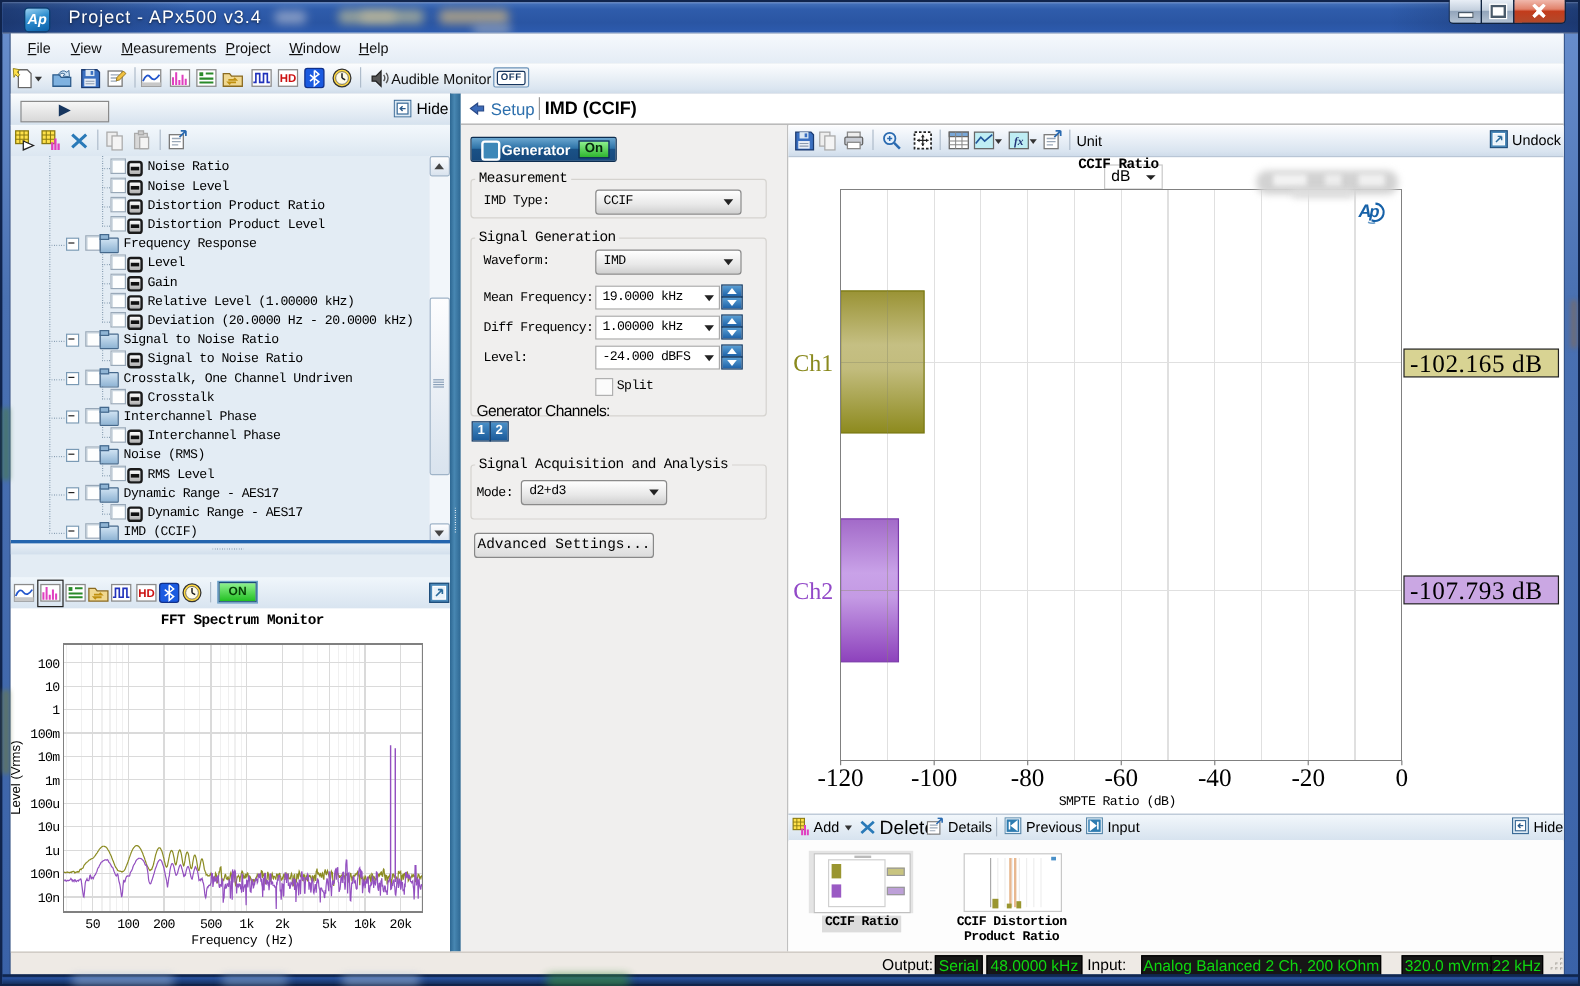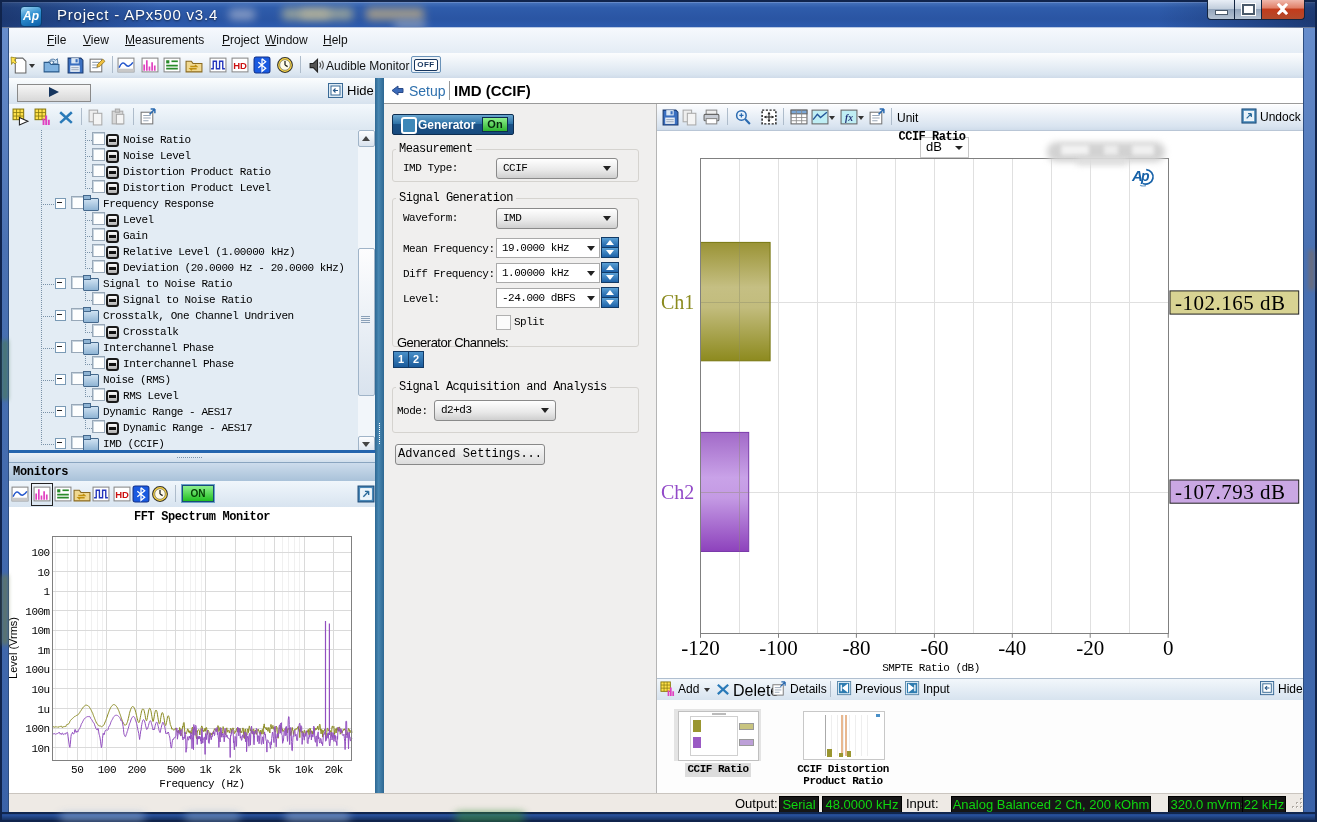--- a/index.html
+++ b/index.html
@@ -23,21 +23,21 @@
 #wintitle{left:57px;top:6px;color:#fff;font-size:15px;letter-spacing:0.8px;text-shadow:0 1px 2px rgba(0,0,0,.6);}
 .smudge{filter:blur(4px);border-radius:4px;opacity:.85;}
 
 #caps{left:1207px;top:0px;width:97px;height:19px;}
 .cap{position:absolute;top:0;height:19px;border:1px solid #12243f;border-top:none;
   background:linear-gradient(180deg,#e8eef6 0%,#c3cfdd 45%,#93a5bb 50%,#b4c2d2 100%);}
 .cap.close{background:linear-gradient(180deg,#f0b8ac 0%,#e1826b 40%,#c23c1c 50%,#b24a2c 100%);}
 
 #menubar{left:9px;top:28px;width:1294px;height:25px;
   background:linear-gradient(180deg,#f6f9fd,#e4ecf5);}
-.menuitem{position:absolute;top:5px;font-size:12px;color:#111;margin-left:24px;}
+.menuitem{position:absolute;top:5px;font-size:12px;color:#111;}
 .menuitem u{text-decoration:underline;}
 #toolbar{left:9px;top:53px;width:1294px;height:25px;
   background:linear-gradient(180deg,#fcfdfe,#dae5f0 85%,#cfdbe9);border-bottom:1px solid #b9c6d6;}
 .tsep{position:absolute;top:3px;width:1px;height:17px;background:#aebccb;}
 
 #leftpanel{left:9px;top:78px;width:366px;height:715px;background:#e3ecf4;border-right:1px solid #30577e;}
 #lp-top{left:0;top:0;width:366px;height:26px;background:linear-gradient(180deg,#fbfdfe,#d6e2ee);border-bottom:1px solid #c2cfdd;}
 #playbtn{left:8px;top:6px;width:72px;height:16px;background:linear-gradient(180deg,#f6f6f6,#d8d8d8);
   border:1px solid #8a8a8a;}
 #playbtn:after{content:"";position:absolute;left:31px;top:2px;border-left:10px solid #16355e;
@@ -120,21 +120,21 @@
         <path d="M2 1 L11 11 M11 1 L2 11" stroke="#fff" stroke-width="2.6"></path>
       </svg>
     </div>
 </div>
 
 <div class="abs" id="client"></div>
 <div class="abs" id="menubar">
   <span class="menuitem" style="left:14px;"><u>F</u>ile</span>
   <span class="menuitem" style="left:50px;"><u>V</u>iew</span>
   <span class="menuitem" style="left:92px;"><u>M</u>easurements</span>
-  <span class="menuitem" style="left:189px;"><u>P</u>roject</span>
+  <span class="menuitem" style="left:179px;"><u>P</u>roject</span>
   <span class="menuitem" style="left:232px;"><u>W</u>indow</span>
   <span class="menuitem" style="left:290px;"><u>H</u>elp</span>
 </div>
 <div class="abs" id="toolbar">
 
   <svg style="position:absolute;left:1px;top:3px;" width="18" height="18" viewBox="0 0 17 17">
       <path d="M5 2 h7 l3 3 v11 h-10 z" fill="#fff" stroke="#666"></path>
       <path d="M1 1 l5 1 -1.8 1.8 L6 6 4.5 7.5 2.8 5.8 1.5 8 z" fill="#ffe14a" stroke="#8a7a10" stroke-width="0.7"></path>
     </svg>
     <span style="position:absolute;left:20px;top:11px;border-top:4px solid #333;border-left:3.5px solid transparent;border-right:3.5px solid transparent;"></span>
@@ -345,21 +345,20 @@
       <div class="sbtn" style="left:349px;top:306px;width:15px;height:15px;">
         <span class="arr" style="left:3px;top:5px;border-top:5px solid #444;border-left:4px solid transparent;border-right:4px solid transparent;"></span>
       </div>
       <div class="sbtn" style="left:349px;top:118px;width:15px;height:146px;"></div>
       <div style="position:absolute;left:352px;top:186px;width:9px;height:1px;background:#8aa0b8;box-shadow:0 2px 0 #8aa0b8,0 4px 0 #8aa0b8,0 6px 0 #8aa0b8;"></div>
     </div>
   <div class="abs" id="treebot"></div>
   <div class="abs" id="splitter">
       <div class="hdot" style="left:168px;top:4px;width:26px;"></div>
     </div>
-  <div class="abs" id="monhdr">Monitors</div>
   <div class="abs" id="montools">
       <svg style="position:absolute;left:2px;top:4px;" width="18" height="18" viewBox="0 0 17 17">
         <rect x="1" y="2" width="15" height="13" fill="#fff" stroke="#8a8a8a"></rect>
         <path d="M2 11 Q5 4 8 8 T15 6" fill="none" stroke="#2255cc" stroke-width="1.4"></path>
         <rect x="1" y="12" width="15" height="3" fill="#c8c8c8"></rect>
       </svg>
       <div style="position:absolute;left:22px;top:2px;width:20px;height:21px;border:1px solid #222;"></div>
       <svg style="position:absolute;left:24px;top:4px;" width="18" height="18" viewBox="0 0 17 17">
         <rect x="1" y="2" width="15" height="13" fill="#fff" stroke="#8a8a8a"></rect>
         <path d="M3 14 V8 M5.5 14 V4 M8 14 V10 M10.5 14 V6 M13 14 V9" stroke="#e040c0" stroke-width="1.6"></path>

